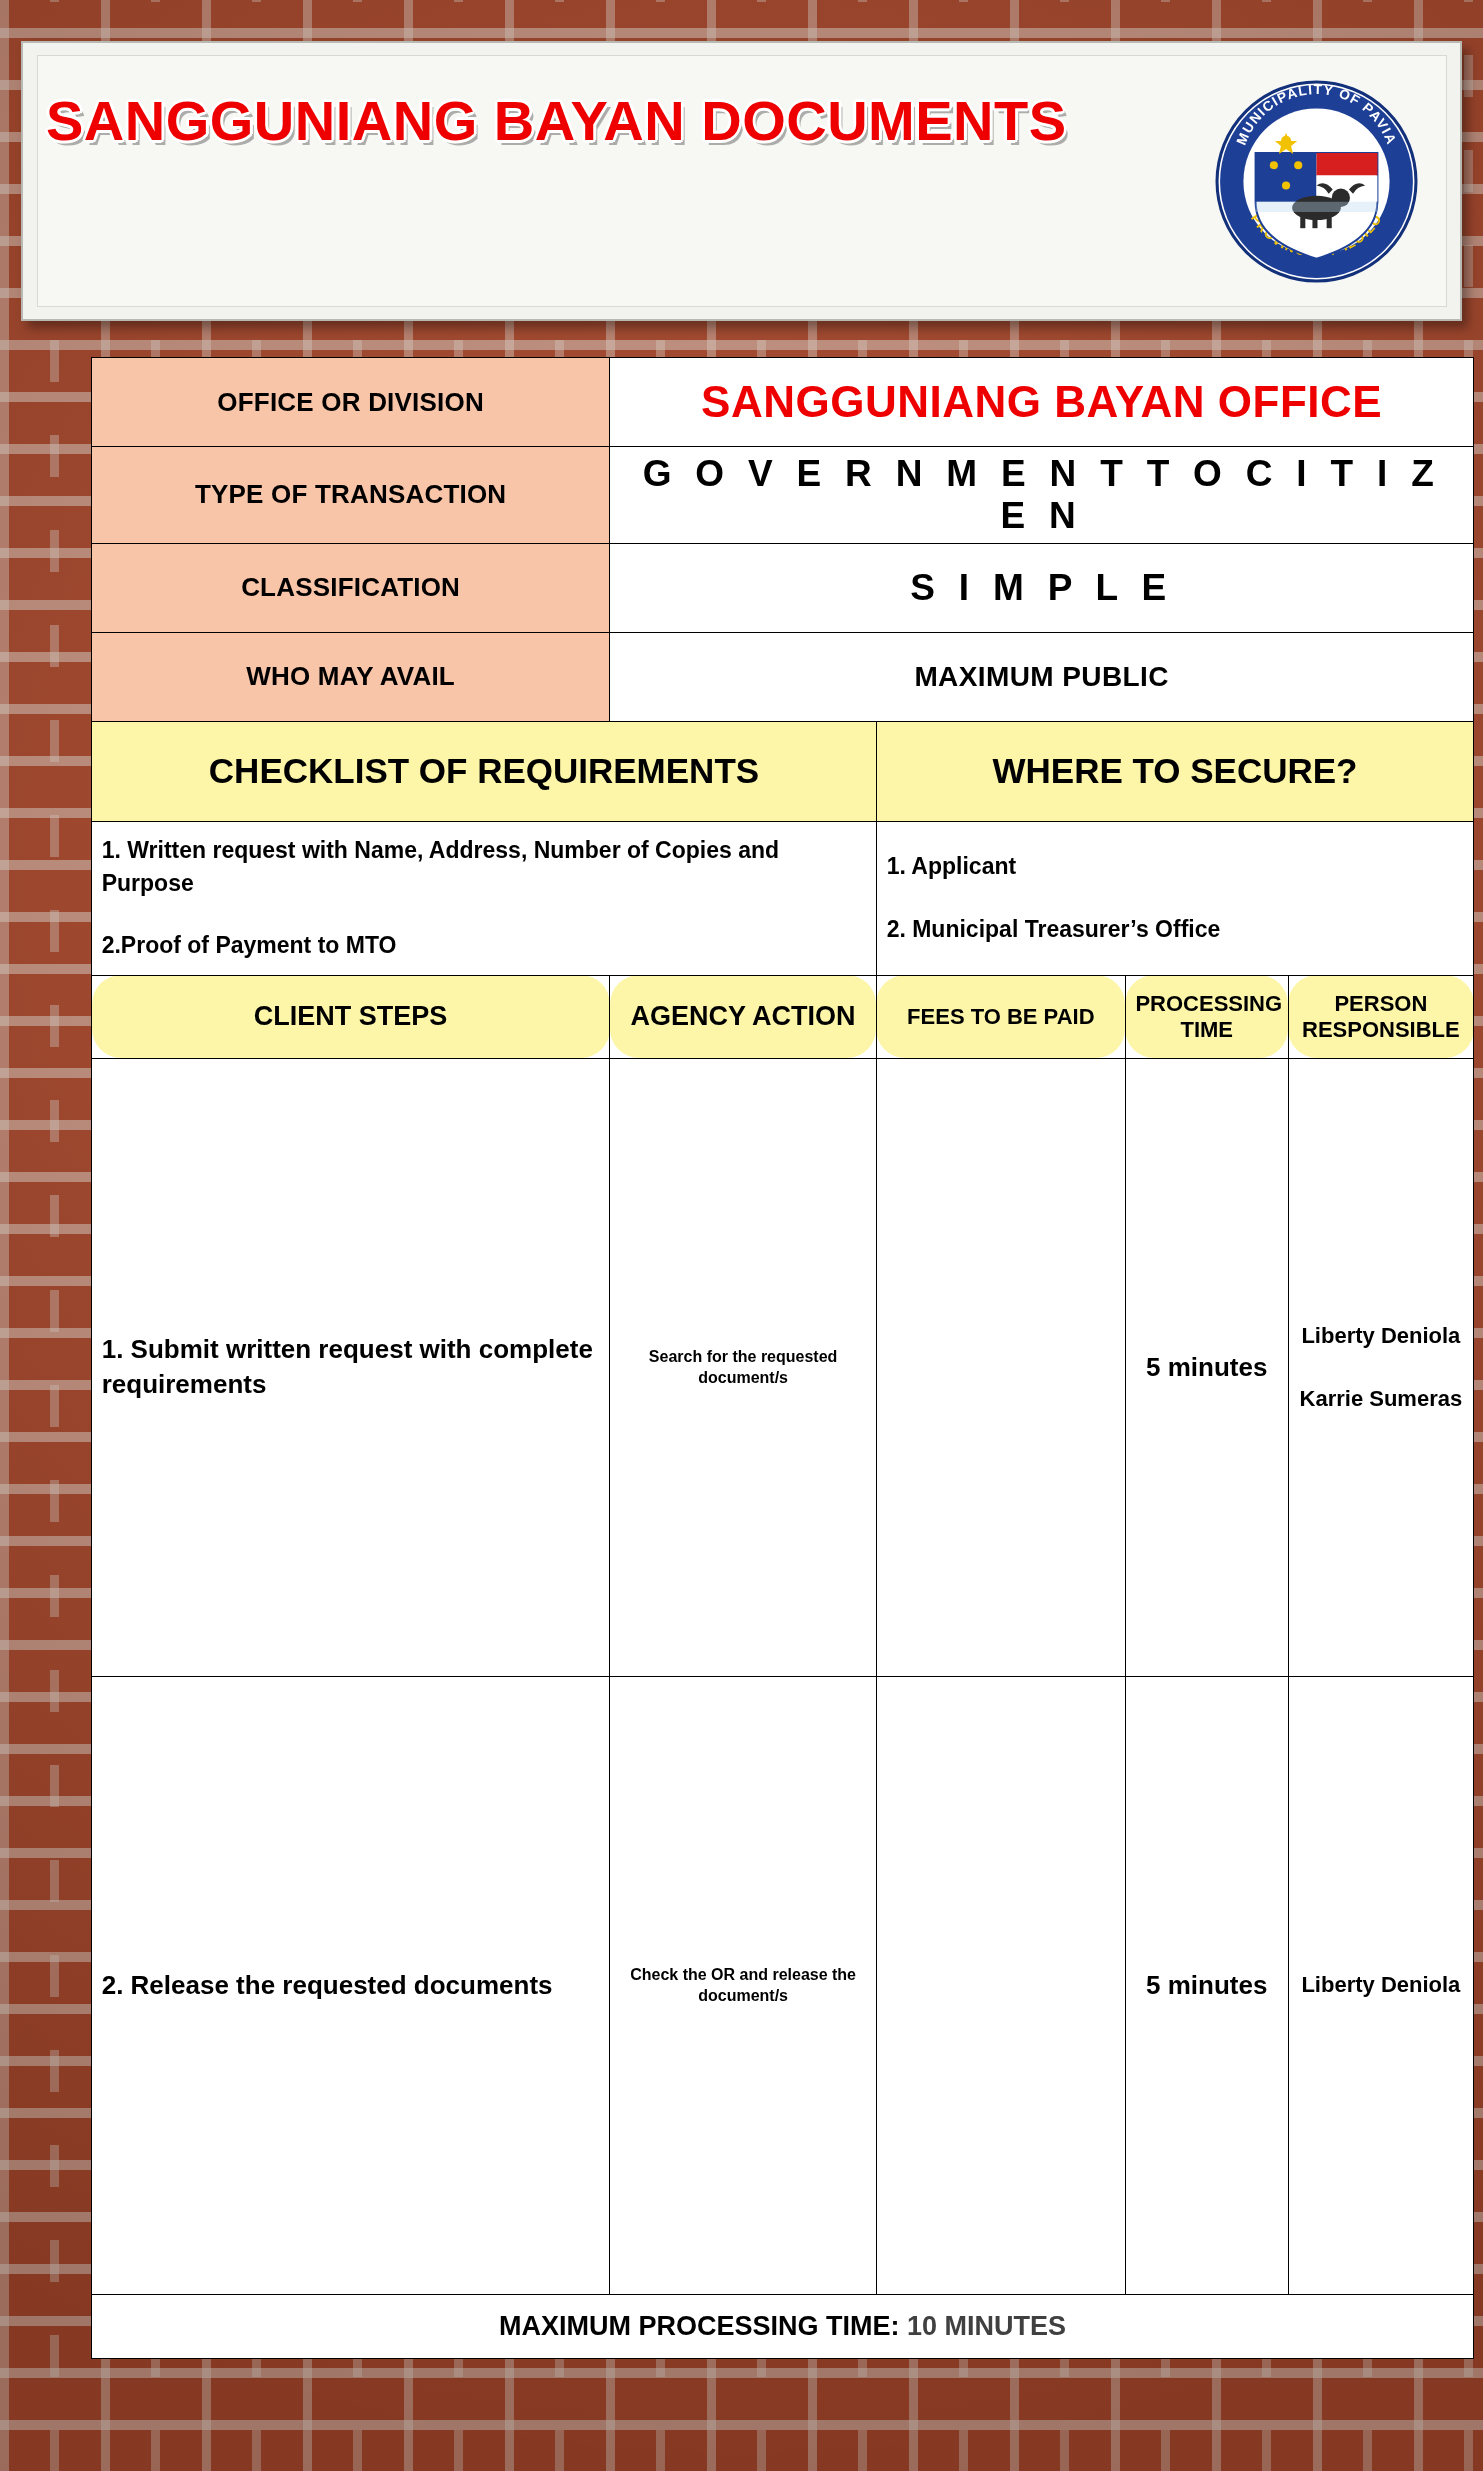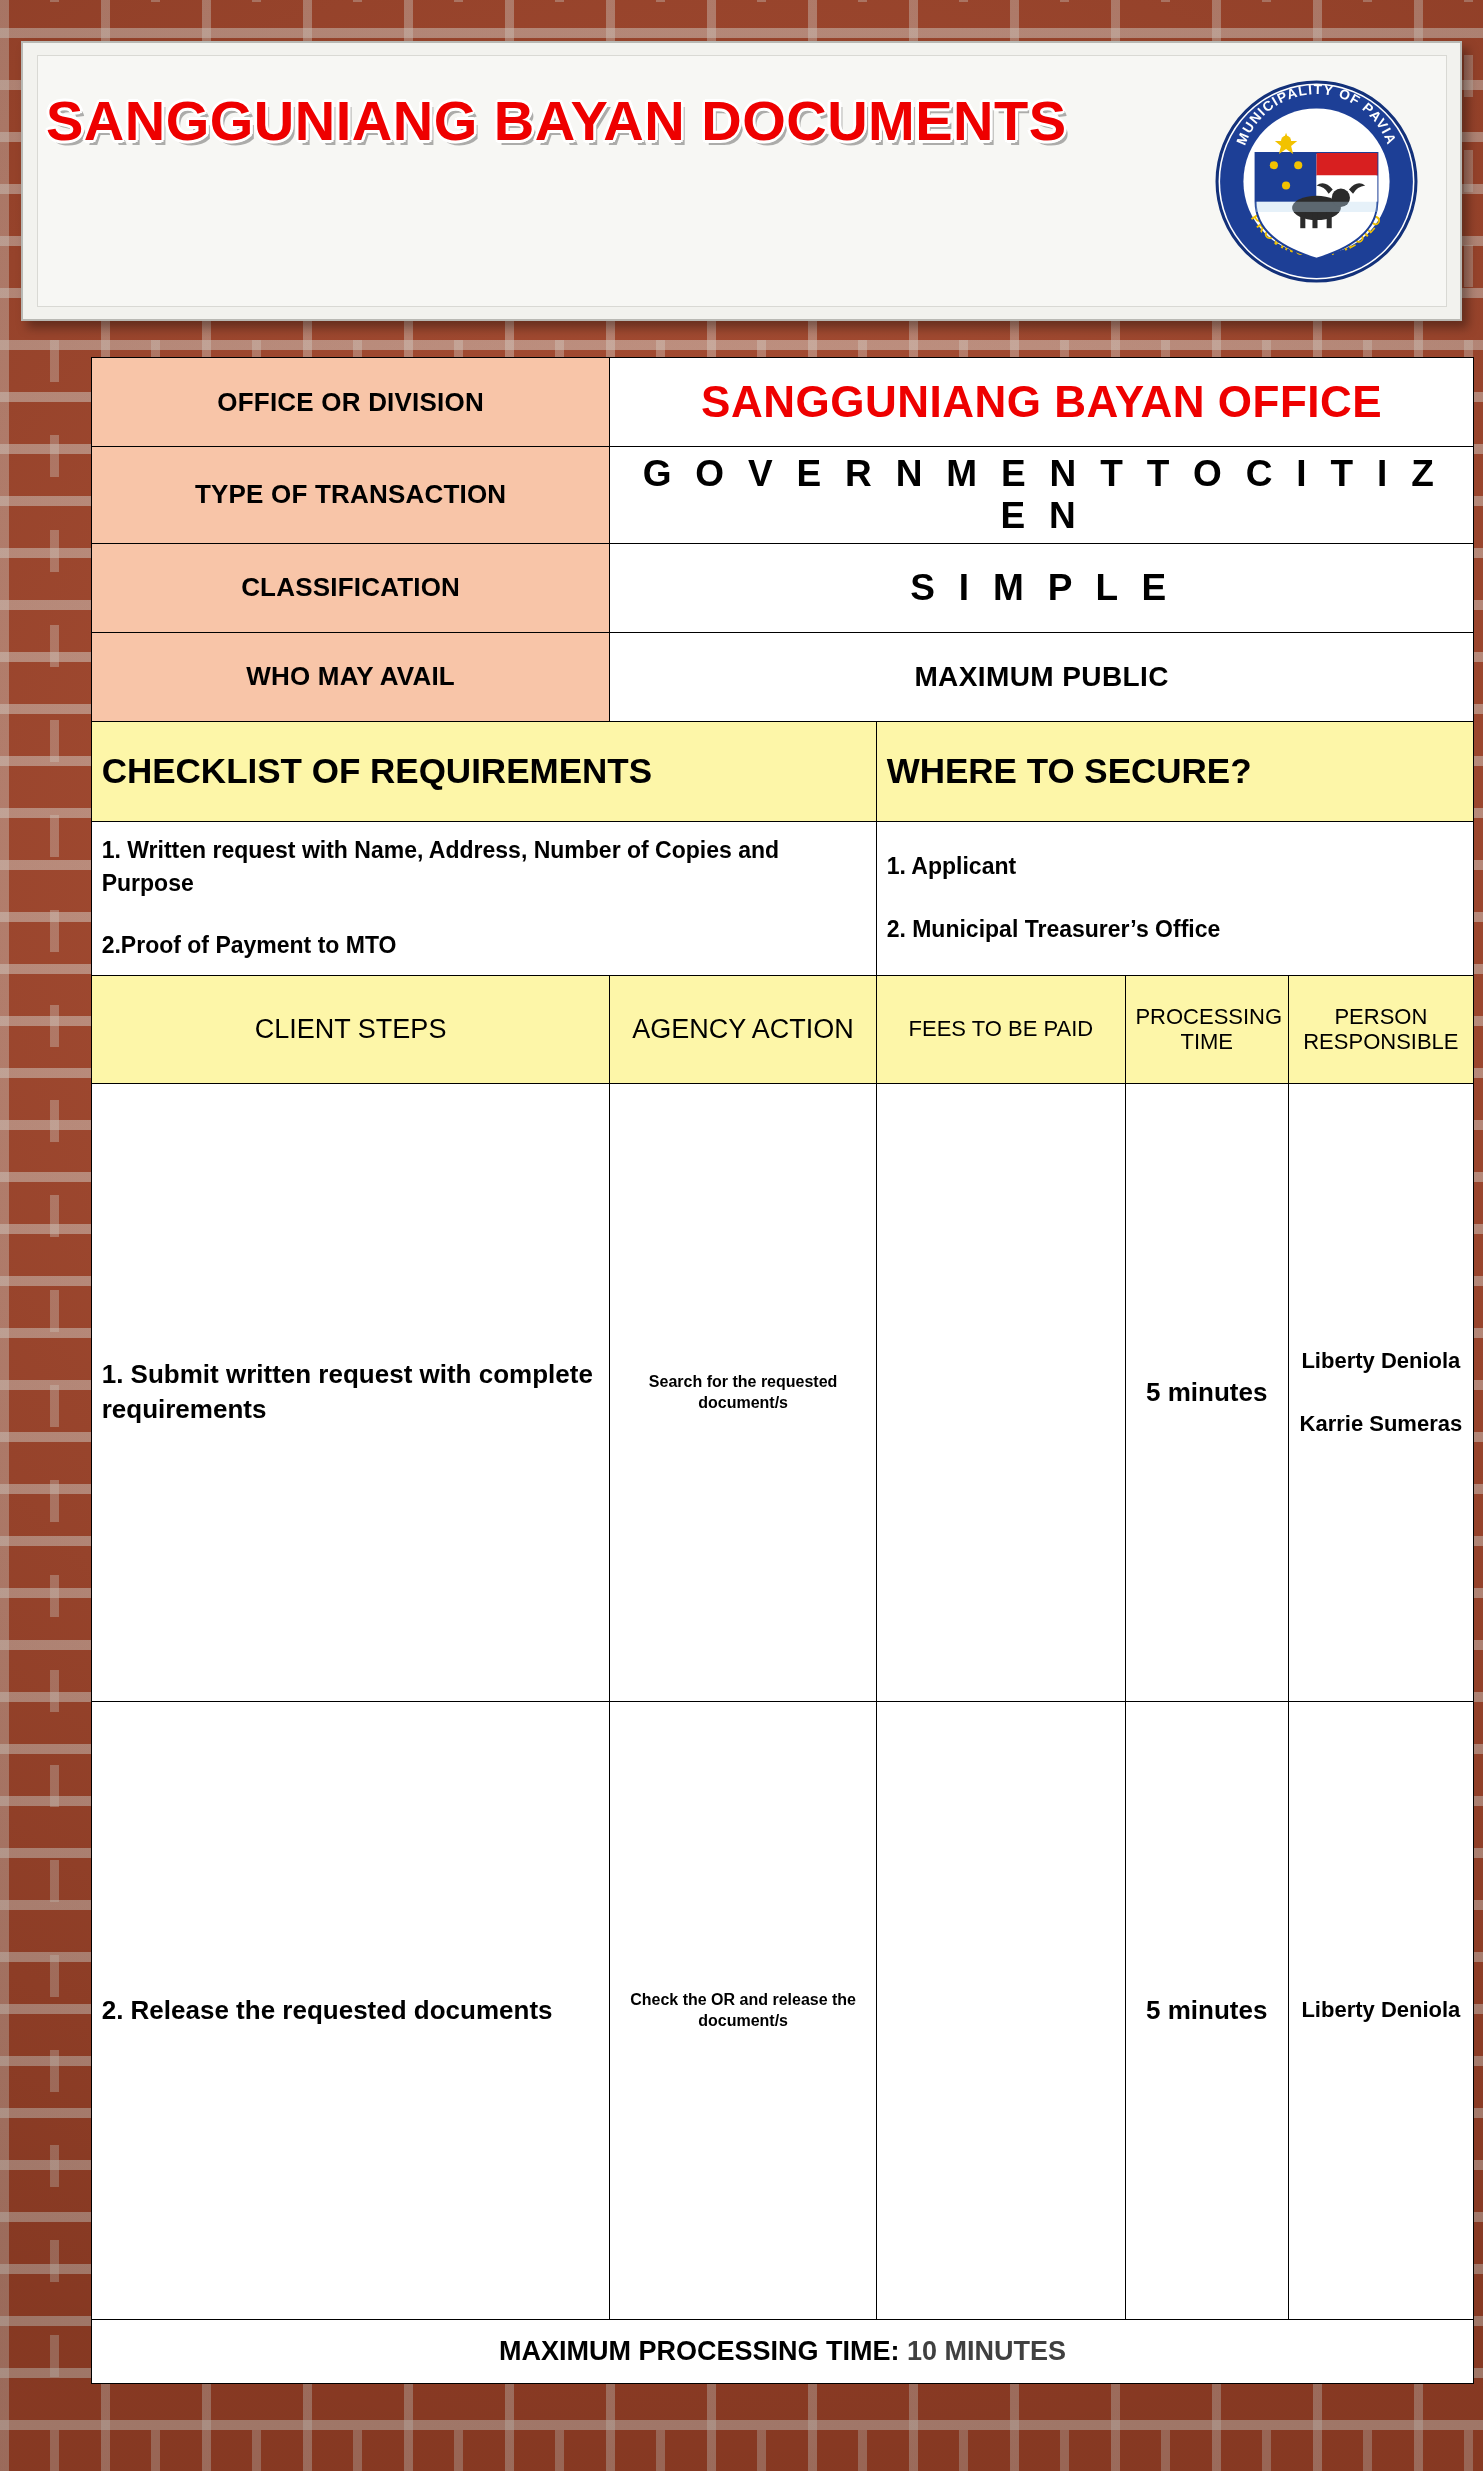--- a/index.html
+++ b/index.html
@@ -153,41 +153,43 @@
   .val-norm {
     font-weight: 700;
     font-size: 28px;
     text-align: center;
     letter-spacing: 0.4px;
   }
   .yellowhead {
     background: #fdf6a8 !important;
     font-weight: 700;
     font-size: 35px;
+    text-align: center;
     height: 100px;
   }
   .reqcell {
     font-weight: 700;
     font-size: 23px;
     text-align: left;
     vertical-align: top;
     height: 154px;
     line-height: 1.45;
     padding-top: 13.5px;
   }
   .reqcell p { margin: 0 0 29px 0; }
   .reqcell p:last-child { margin-bottom: 0; }
 
   .colhead {
     background: #fdf6a8 !important;
-    font-weight: 400;
+    font-weight: 700;
     text-align: center;
     font-size: 27px;
-    height: 108px;
+    height: 83px;
     line-height: 1.15;
+    border-radius: 29px;
   }
   .colhead.small { font-size: 22px; }
 
   .stepcell {
     font-weight: 700;
     font-size: 26px;
     text-align: left;
     vertical-align: middle;
     line-height: 1.35;
     height: 618px;

